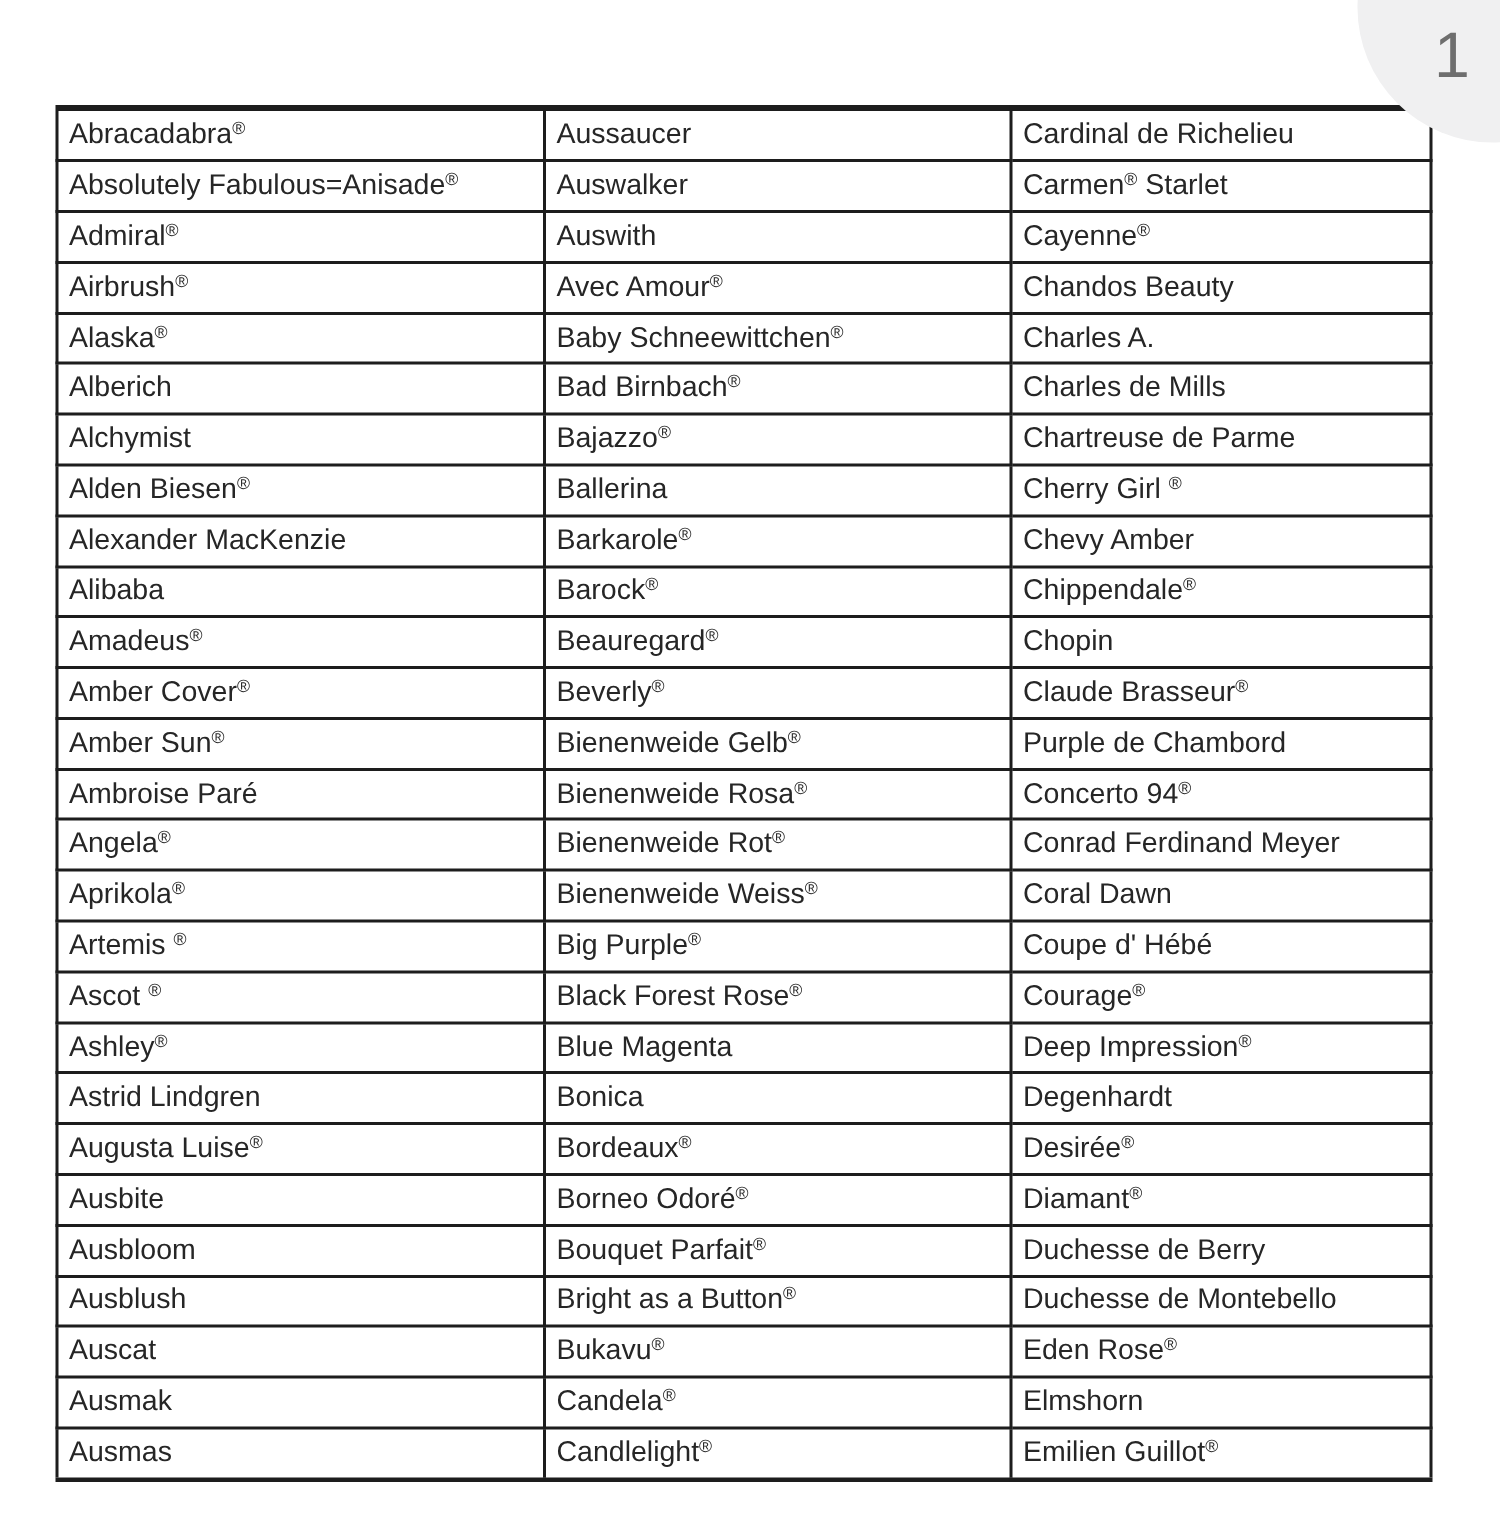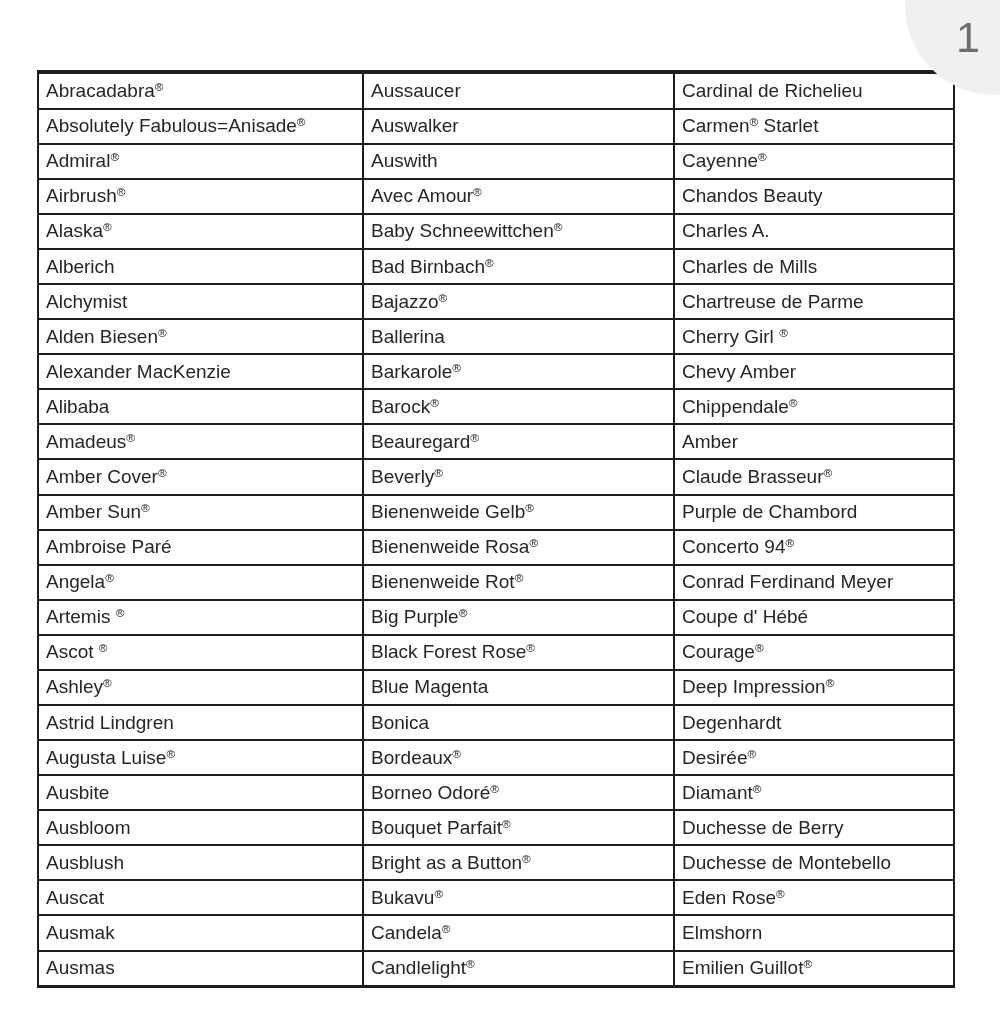--- a/index.html
+++ b/index.html
@@ -127,21 +127,21 @@
           <td>Chevy Amber</td>
         </tr>
         <tr>
           <td>Alibaba</td>
           <td>Barock<span class="reg">®</span></td>
           <td>Chippendale<span class="reg">®</span></td>
         </tr>
         <tr>
           <td>Amadeus<span class="reg">®</span></td>
           <td>Beauregard<span class="reg">®</span></td>
-          <td>Amber</td>
+          <td>Chopin</td>
         </tr>
         <tr>
           <td>Amber Cover<span class="reg">®</span></td>
           <td>Beverly<span class="reg">®</span></td>
           <td>Claude Brasseur<span class="reg">®</span></td>
         </tr>
         <tr>
           <td>Amber Sun<span class="reg">®</span></td>
           <td>Bienenweide Gelb<span class="reg">®</span></td>
           <td>Purple de Chambord</td>
@@ -150,20 +150,25 @@
           <td>Ambroise Paré</td>
           <td>Bienenweide Rosa<span class="reg">®</span></td>
           <td>Concerto 94<span class="reg">®</span></td>
         </tr>
         <tr>
           <td>Angela<span class="reg">®</span></td>
           <td>Bienenweide Rot<span class="reg">®</span></td>
           <td>Conrad Ferdinand Meyer</td>
         </tr>
         <tr>
+          <td>Aprikola<span class="reg">®</span></td>
+          <td>Bienenweide Weiss<span class="reg">®</span></td>
+          <td>Coral Dawn</td>
+        </tr>
+        <tr>
           <td>Artemis <span class="reg">®</span></td>
           <td>Big Purple<span class="reg">®</span></td>
           <td>Coupe d' Hébé</td>
         </tr>
         <tr>
           <td>Ascot <span class="reg">®</span></td>
           <td>Black Forest Rose<span class="reg">®</span></td>
           <td>Courage<span class="reg">®</span></td>
         </tr>
         <tr>

